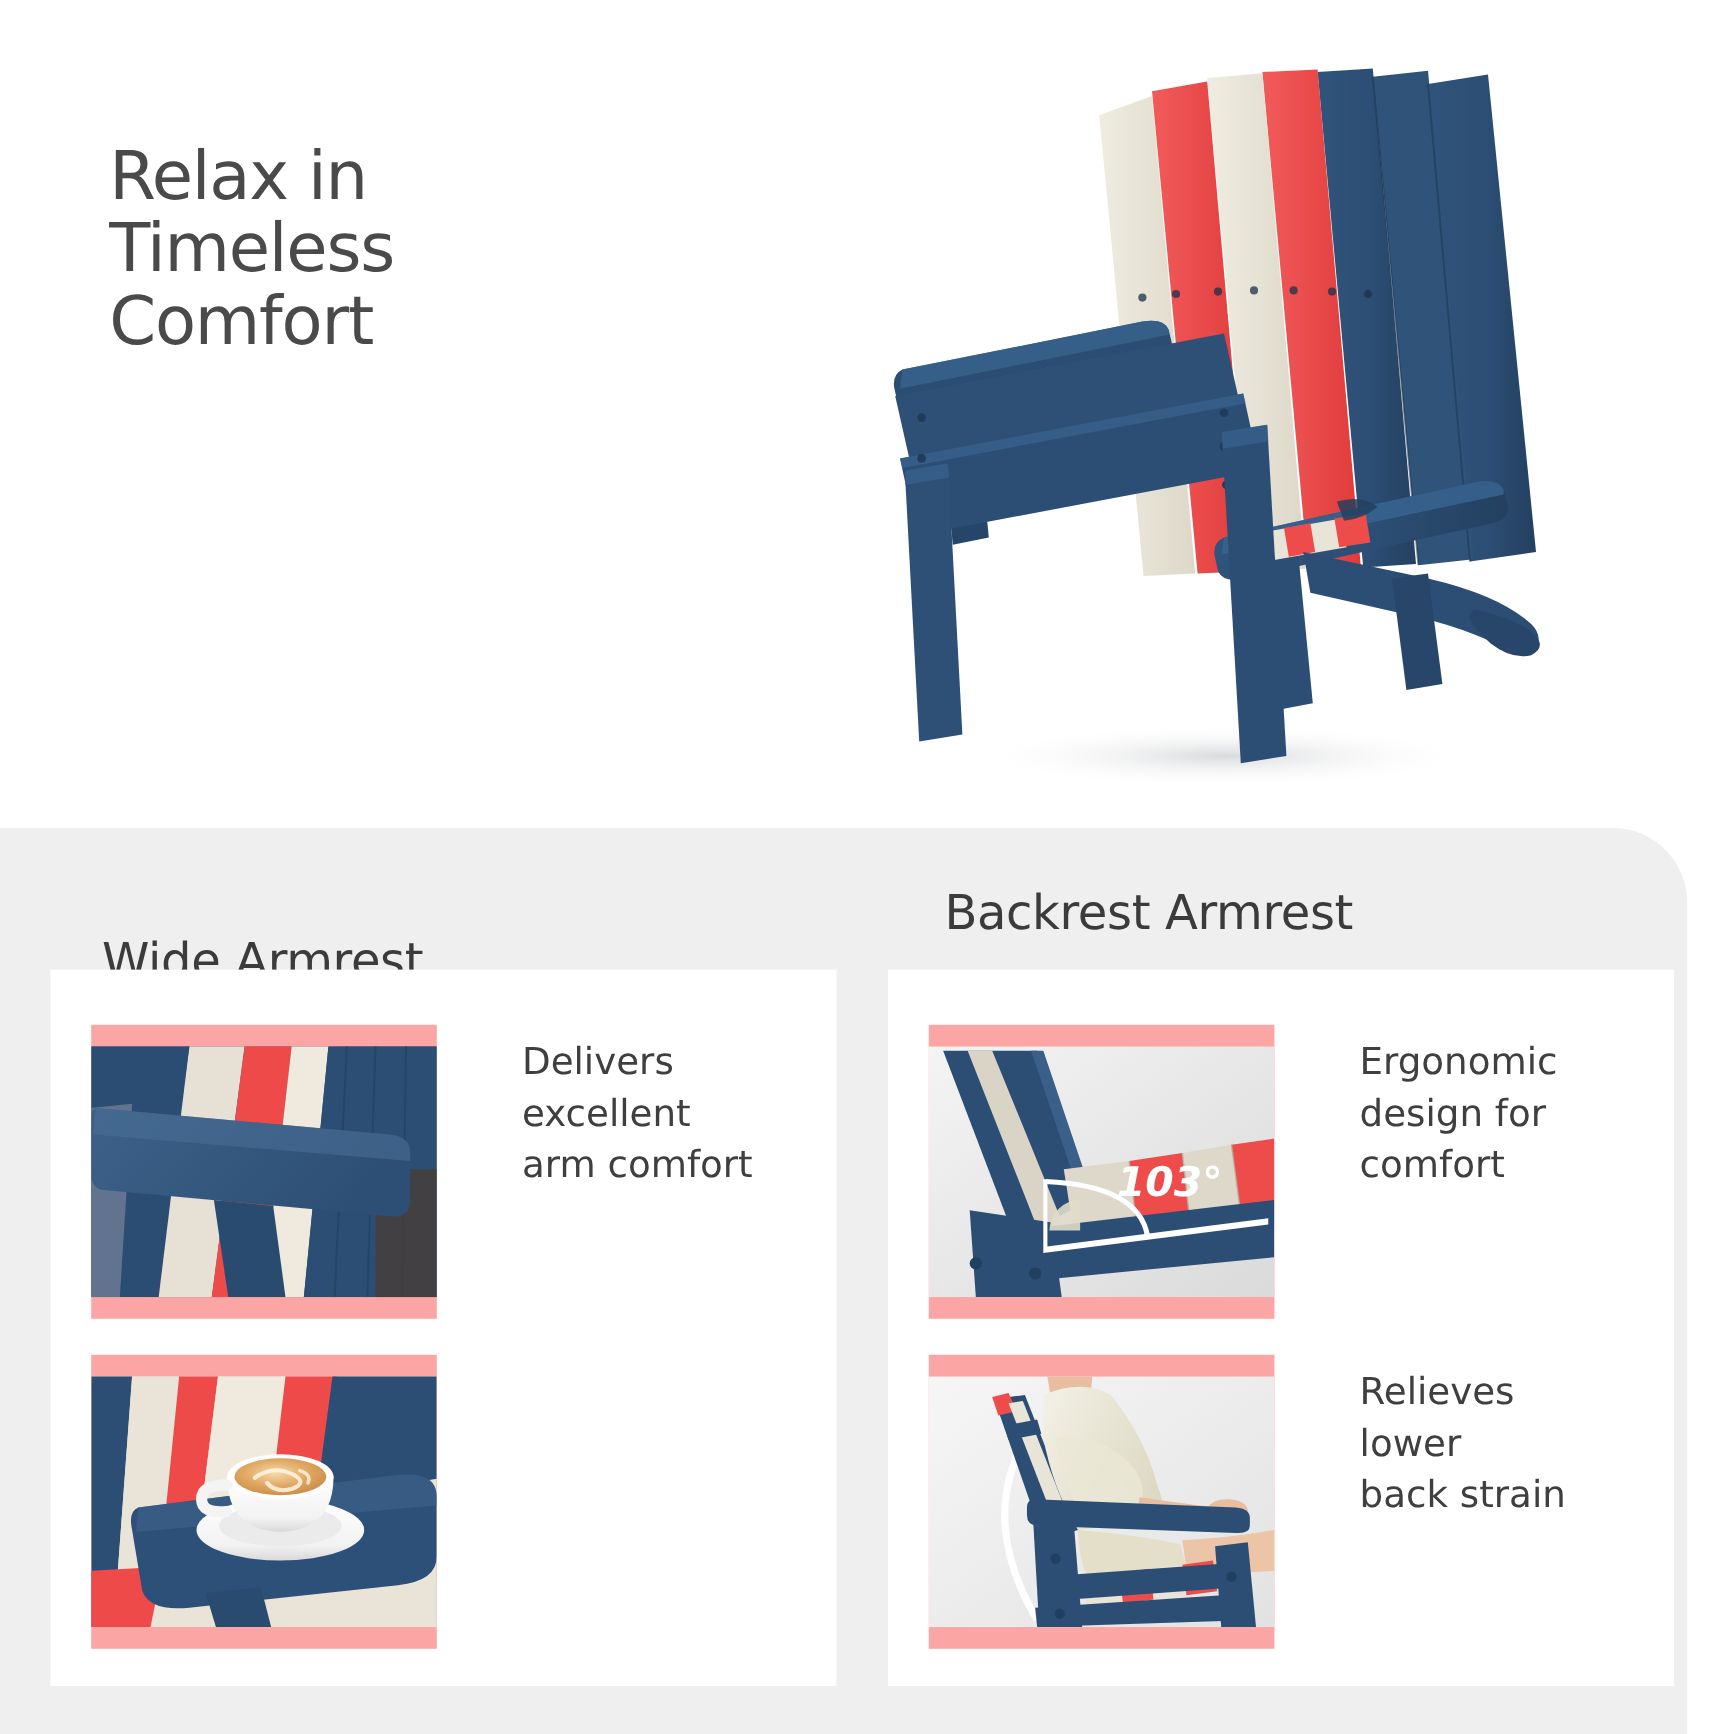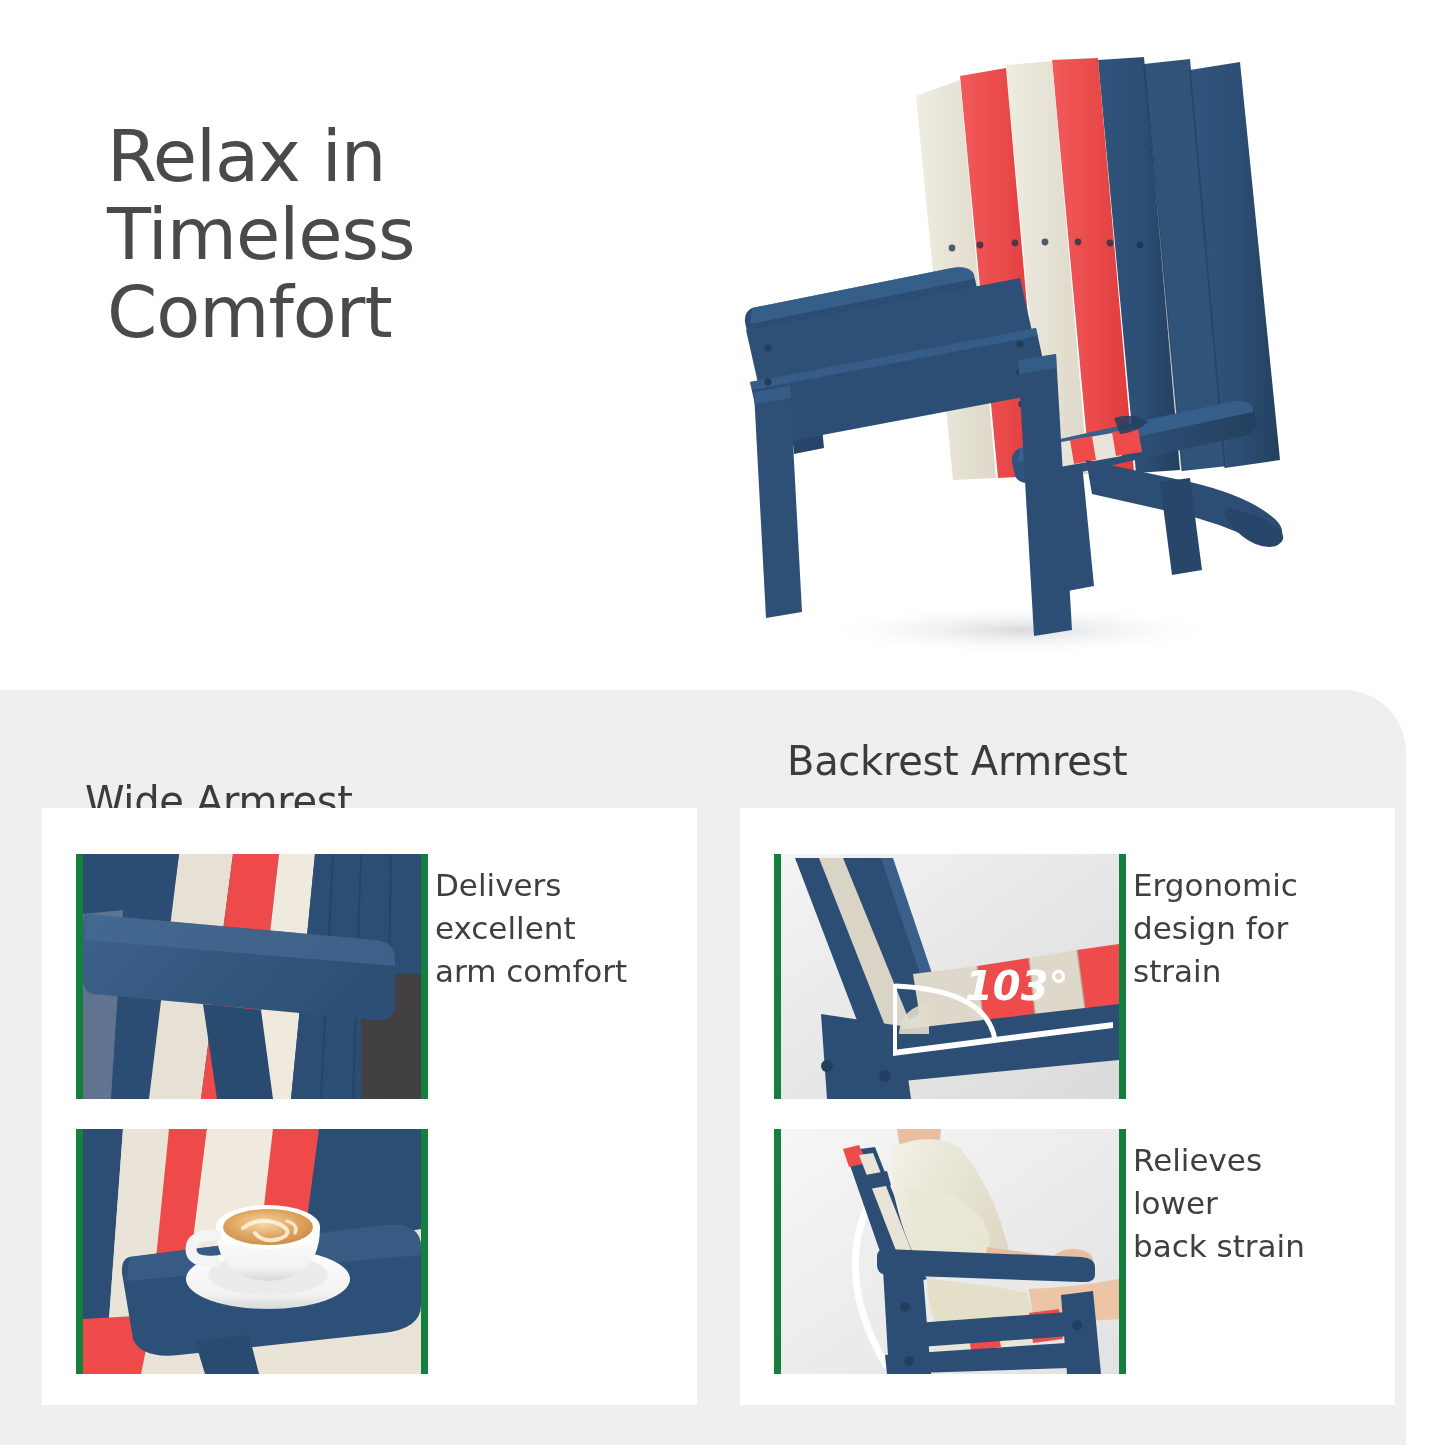--- a/index.html
+++ b/index.html
@@ -10,22 +10,22 @@
     overflow:hidden;
     position:relative;
   }
 
   
   #hero {
     position:absolute; left:0; top:0; width:1445px; height:700px;
     background:#ffffff;
   }
   #hero-headline {
-    position:absolute; left:107px; top:118px; width:470px;
-    font-size:72px; line-height:1.08; font-weight:400;
+    position:absolute; left:91px; top:118px; width:470px;
+    font-size:56px; line-height:1.08; font-weight:400;
     color:#4a4a4a; letter-spacing:-1px;
     white-space:pre-line;
   }
 
   
   #hero-chair {
     position:absolute; left:720px; top:30px; width:600px; height:640px;
   }
   #hero-chair svg { width:100%; height:100%; display:block; }
 
@@ -58,23 +58,23 @@
   }
   #card-left  { left:42px;  width:655px; }
   #card-right { left:740px; width:655px; }
 
   .feature-row { position:absolute; left:0; width:100%; height:275px; }
   .row-a { top:24px; }
   .row-b { top:299px; }
 
   .thumb {
     position:absolute; left:34px; top:22px;
-    width:352px; height:245px;
+    width:288px; height:245px;
     overflow:hidden;
-    background:#15803d;
+    background:#fca5a5;
   }
   .thumb svg { width:100%; height:100%; display:block; }
 
   .caption {
     position:absolute; left:393px; top:32px; width:250px;
     font-size:31px; line-height:1.38; color:#3f3f3f;
     white-space:pre-line;
   }
 </style>
 </head>
@@ -309,21 +309,21 @@
 
         <path d="M112 196 L112 130 L116 130 L116 196 Z" fill="#ffffff"></path>
         <path d="M112 196 L332 168 L332 174 L112 202 Z" fill="#ffffff"></path>
         <path d="M114 132 Q206 136 214 186" fill="none" stroke="#ffffff" stroke-width="5"></path>
         <path d="M118 180 a30 30 0 0 1 30 -30 l0 30 Z" fill="#e0dbcb" opacity="0.9"></path>
         <text x="184" y="146" font-family="DejaVu Sans, sans-serif" font-size="40" font-weight="bold" font-style="italic" fill="#ffffff">103°</text>
       </svg>
     </div>
     <div class="caption">Ergonomic
 design for
-strain</div>
+comfort</div>
   </div>
 
   <div class="feature-row row-b">
     <div class="thumb">
       <svg viewBox="0 0 338 245" xmlns="http://www.w3.org/2000/svg">
         <defs>
           <linearGradient id="seatBg" x1="0" y1="0" x2="1" y2="1">
             <stop offset="0%" stop-color="#f6f6f6"></stop>
             <stop offset="100%" stop-color="#e2e2e2"></stop>
           </linearGradient>

